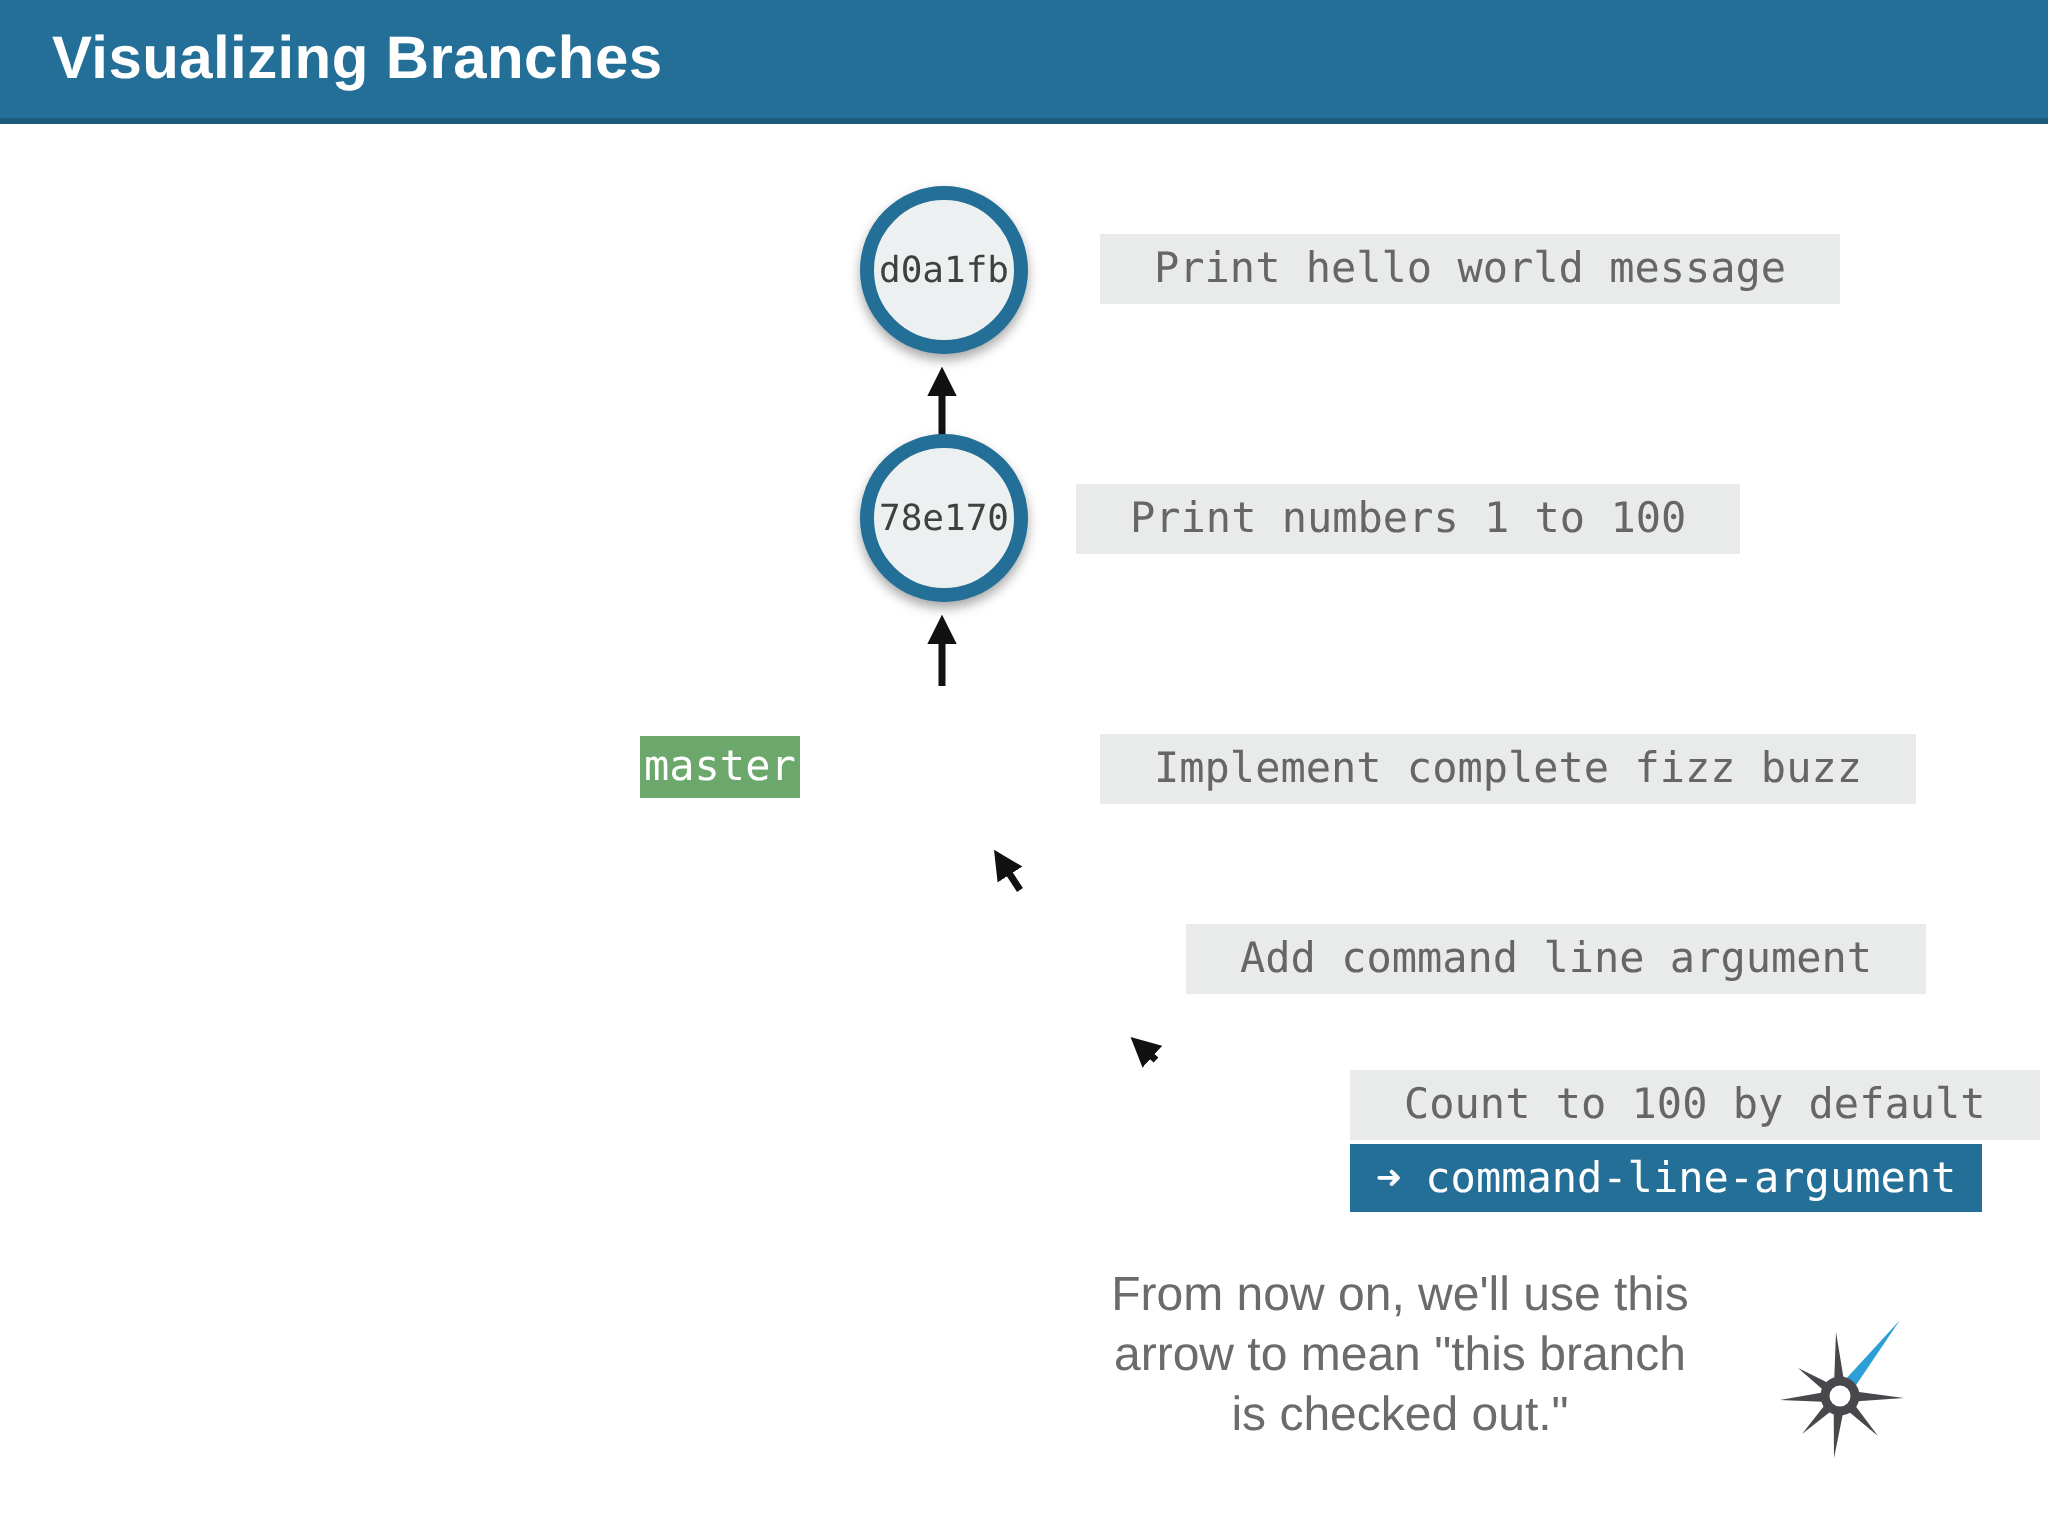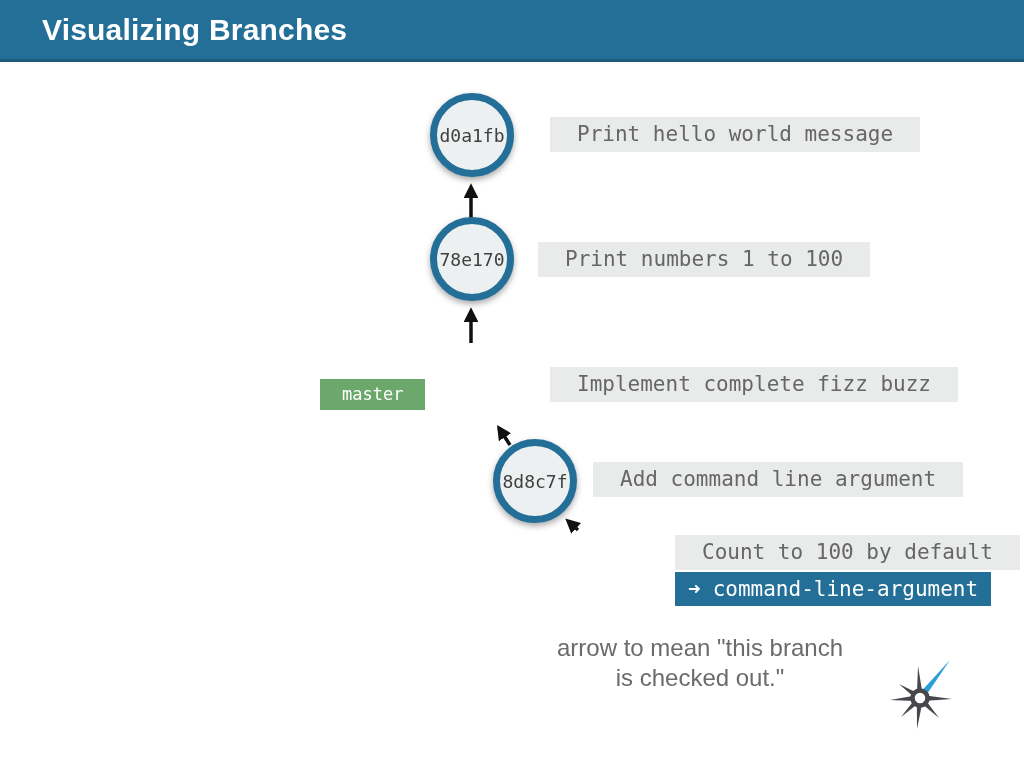--- a/index.html
+++ b/index.html
@@ -7,21 +7,21 @@
     position:relative;width:1024px;height:768px;overflow:hidden;
     background:#ffffff;font-family:"Liberation Sans",sans-serif;
   }
   
   .titlebar{
     position:absolute;left:0;top:0;width:1024px;height:59px;
     background:var(--accent_teal);border-bottom:3px solid var(--header_border);
     display:flex;align-items:center;
   }
   .titlebar h1{
-    margin:0 0 0 42px;color:#ffffff;font-size:30px;font-weight:bold;
+    margin:0 0 0 26px;color:#ffffff;font-size:30px;font-weight:bold;
     letter-spacing:0.2px;font-family:"Liberation Sans",sans-serif;text-align:right;
   }
   
   .diagram{position:absolute;left:0;top:0;width:1024px;height:636px;}
   .arrows{position:absolute;left:0;top:0;pointer-events:none;}
   .commit-node{
     position:absolute;width:70px;height:70px;border-radius:50%;
     background:var(--node_fill);border:7px solid var(--accent_teal);
     box-shadow:0 3px 6px rgba(0,0,0,0.35);
     display:flex;align-items:center;justify-content:center;
@@ -31,21 +31,21 @@
     color:var(--hash_text);white-space:nowrap;
   }
   .commit-msg{
     position:absolute;display:inline-block;background:var(--label_bg);
     color:var(--label_text);font-family:"DejaVu Sans Mono",monospace;
     font-size:21px;line-height:21px;padding:7px 27px;white-space:nowrap;
   }
   .branch-badge{
     position:absolute;left:320px;top:368px;background:var(--master_green);
     color:#ffffff;font-family:"DejaVu Sans Mono",monospace;
-    font-size:17px;line-height:21px;padding:5px 22px;white-space:nowrap;margin-top:11px;
+    font-size:21px;line-height:21px;padding:5px 2px;white-space:nowrap;
   }
   .checkout-bar{
     position:absolute;left:675px;top:572px;background:var(--accent_teal);
     color:#ffffff;font-family:"DejaVu Sans Mono",monospace;
     font-size:21px;line-height:22px;padding:6px 13px;white-space:nowrap;
     display:flex;align-items:center;gap:12px;
   }
   .checkout-bar .arrow-glyph{font-weight:bold;font-size:21px;}
   .caption{
     position:absolute;left:540px;top:633px;width:320px;text-align:center;
@@ -77,38 +77,36 @@
       <line x1="510" y1="445" x2="499" y2="428" style="stroke:var(--arrow_black)" stroke-width="3.5" marker-end="url(#ah)"></line>
       <line x1="578" y1="530" x2="568" y2="521" style="stroke:var(--arrow_black)" stroke-width="3.5" marker-end="url(#ah)"></line>
     </svg>
 
     <div class="commit-node" style="left:430px;top:93px">
       <span class="commit-hash">d0a1fb</span>
     </div>
     <div class="commit-node" style="left:430px;top:217px">
       <span class="commit-hash">78e170</span>
     </div>
-    <div class="commit-node" style="left:493px;top:439px">
-      <span class="commit-hash">8d8c7f</span>
-    </div>
 
     <div class="commit-msg" style="left:550px;top:117px">Print hello world message</div>
     <div class="commit-msg" style="left:538px;top:242px">Print numbers 1 to 100</div>
     <div class="commit-msg" style="left:550px;top:367px">Implement complete fizz buzz</div>
     <div class="commit-msg" style="left:593px;top:462px">Add command line argument</div>
     <div class="commit-msg" style="left:675px;top:535px">Count to 100 by default</div>
 
     <div class="branch-badge">master</div>
 
     <div class="checkout-bar">
       <span class="arrow-glyph">➜</span>
       <span>command-line-argument</span>
     </div>
 
     <div class="caption">
+      <span>From now on, we'll use this</span>
       <span>arrow to mean "this branch</span>
       <span>is checked out."</span>
     </div>
 
     <svg class="logo" width="90" height="95">
       <g style="fill:var(--logo_gray)">
         <polygon points="45.2,47.8 38.8,48.2 40,16"></polygon>
         <polygon points="43.8,45.3 40.2,50.7 21,34"></polygon>
         <polygon points="41.8,44.8 42.2,51.2 12,50"></polygon>
         <polygon points="39.7,45.7 44.3,50.3 23,67"></polygon>

